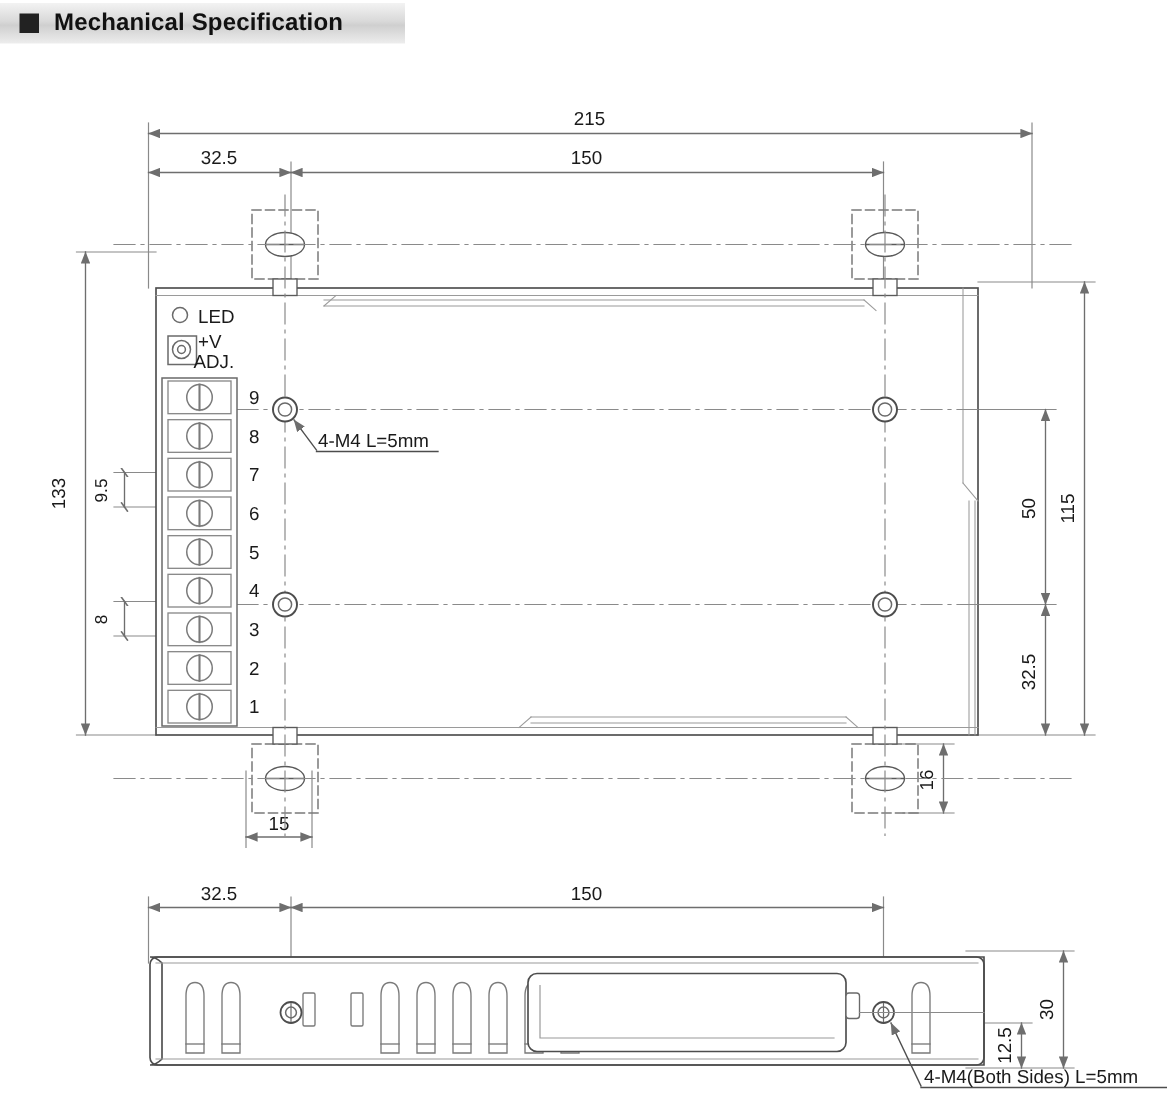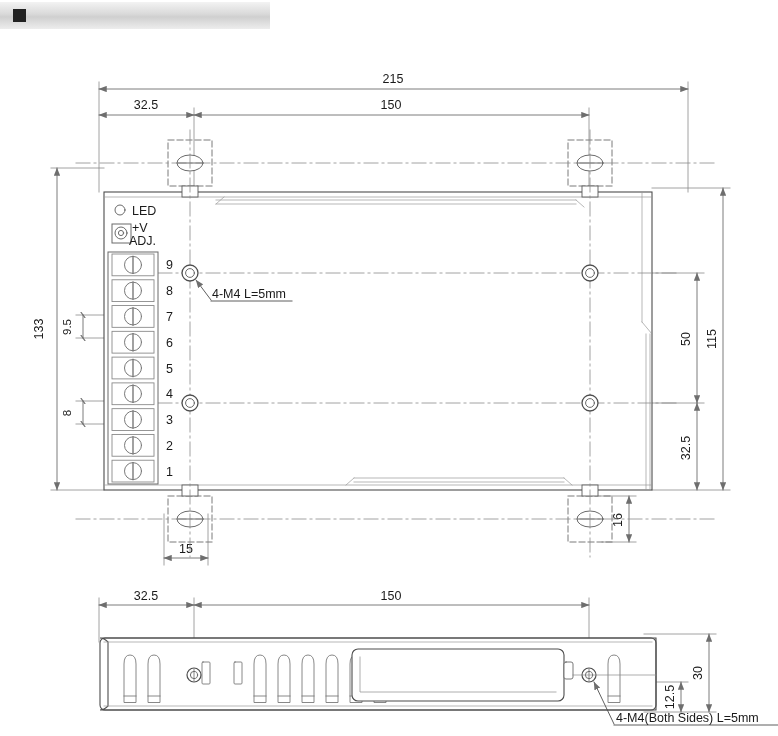--- a/index.html
+++ b/index.html
@@ -20,20 +20,21 @@
 
   .lbl{font-family:"Liberation Sans",sans-serif;font-size:12.5px;fill:#1a1a1a;}
   .lbl-sm{font-family:"Liberation Sans",sans-serif;font-size:11.5px;fill:#1a1a1a;}
   .lbl-term{font-family:"Liberation Sans",sans-serif;font-size:12.5px;fill:#1a1a1a;}
 </style>
 </head>
 <body>
 
 <div id="header-bar">
   <span id="header-bullet"></span>
+  <span id="header-title">Mechanical Specification</span>
 </div>
 
 <div id="drawing">
 <svg width="778" height="736" viewBox="0 0 778 736" xmlns="http://www.w3.org/2000/svg">
   <defs>
     <marker id="ar" markerWidth="9" markerHeight="7" refX="8.6" refY="3.5" orient="auto">
       <path d="M0,0 L9,3.5 L0,7 z" fill="#6e6e6e"></path>
     </marker>
     <marker id="arL" markerWidth="9" markerHeight="7" refX="0.4" refY="3.5" orient="auto">
       <path d="M9,0 L0,3.5 L9,7 z" fill="#6e6e6e"></path>

